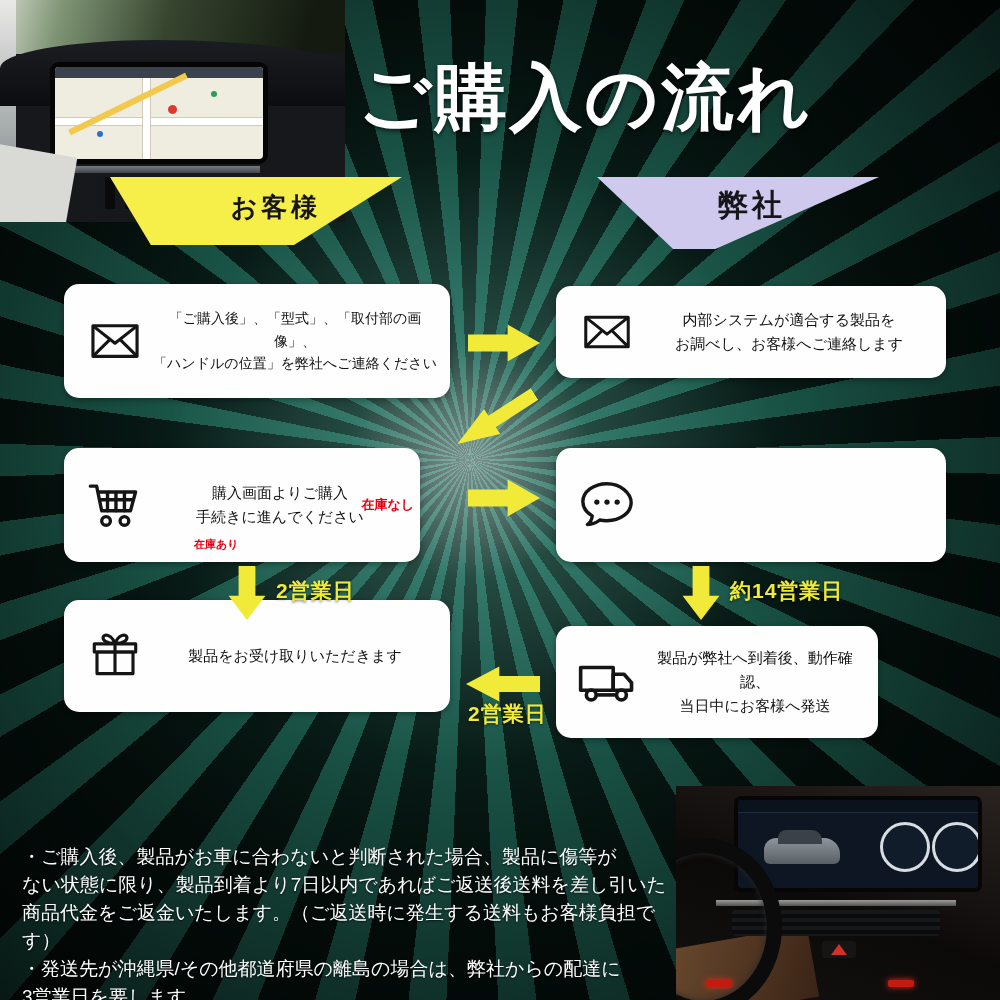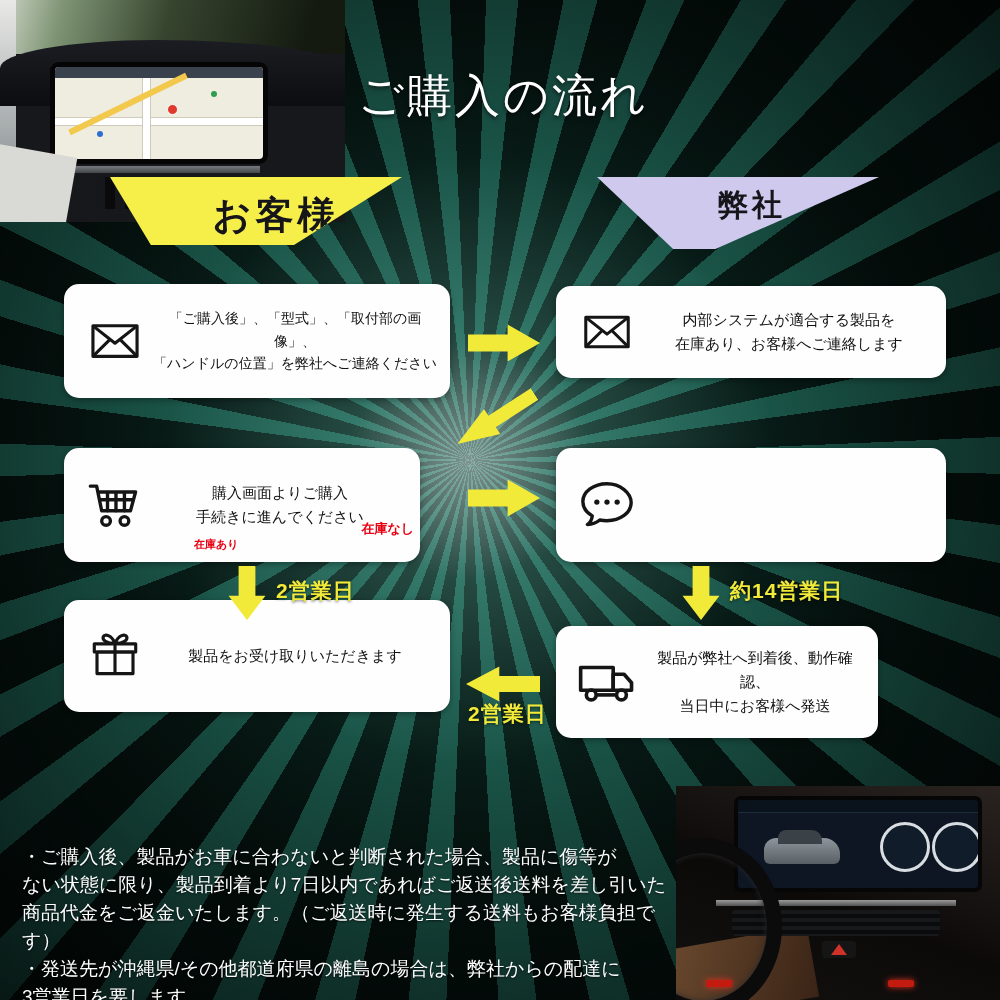--- a/index.html
+++ b/index.html
@@ -5,33 +5,33 @@
   html,body{margin:0;padding:0;background:#000;}
   .stage{
     position:relative;width:1000px;height:1000px;overflow:hidden;
     font-family:"Liberation Sans","DejaVu Sans",sans-serif;
     background-color:#04100d;
     background-image:
       radial-gradient(circle at 47% 46%, rgba(0,0,0,0) 38%, rgba(0,0,0,0.72) 95%),
       radial-gradient(circle at 47% 46%, rgba(228,255,249,0.55) 0%, rgba(110,205,185,0.30) 16%, rgba(30,95,80,0.14) 40%, rgba(0,0,0,0) 62%),
       repeating-conic-gradient(from 2deg at 47% 46%, rgba(44,140,120,0.55) 0deg 4deg, rgba(6,18,15,0.25) 4deg 9.5deg);
   }
-  .title{position:absolute;left:358px;top:66px;font-size:45px;font-weight:400;color:#ffffff;letter-spacing:3px;text-shadow:0 2px 4px rgba(0,0,0,.65);}
+  .title{position:absolute;left:358px;top:50px;font-size:72px;font-weight:700;color:#ffffff;letter-spacing:3px;text-shadow:0 2px 4px rgba(0,0,0,.65);}
   
   .banner{position:absolute;text-align:center;font-weight:800;color:#15151a;}
   .banner-left{left:110px;top:177px;width:292px;height:68px;background:#f6ef4a;clip-path:polygon(0 0,100% 0,63% 100%,14% 100%);}
-  .banner-left span{display:inline-block;margin-top:13px;font-size:38px;letter-spacing:4px;margin-left:40px;}
+  .banner-left span{display:inline-block;margin-top:13px;font-size:26px;letter-spacing:4px;margin-left:40px;}
   .banner-right{left:597px;top:177px;width:282px;height:72px;background:#cfc9ee;clip-path:polygon(0 0,100% 0,42% 100%,27% 100%);text-decoration:underline;}
   .banner-right span{display:inline-block;margin-top:8px;margin-left:28px;font-size:30px;letter-spacing:4px;}
   
   .box{position:absolute;background:#fefefe;border-radius:15px;display:flex;align-items:center;padding:8px 12px 8px 14px;box-sizing:border-box;box-shadow:0 2px 6px rgba(0,0,0,.35);}
   .box .ic{flex:0 0 74px;display:flex;align-items:center;justify-content:center;}
   .box .tx{flex:1;text-align:center;color:#101010;font-size:15px;line-height:1.62;font-weight:500;}
   .tx-sm{font-size:14px !important;}
-  .stock-out{position:absolute;right:6px;top:50%;transform:translateY(-50%);color:#e60012;font-size:13px;font-weight:700;margin-top:24px;}
+  .stock-out{position:absolute;right:6px;top:50%;transform:translateY(-50%);color:#e60012;font-size:13px;font-weight:700;}
   .stock-in{position:absolute;left:130px;bottom:10px;color:#e60012;font-size:11px;font-weight:700;}
   
   .ar{position:absolute;background:#f1ea39;}
   .ar-right{clip-path:polygon(0 30%,55% 30%,55% 6%,100% 50%,55% 94%,55% 70%,0 70%);}
   .ar-left{clip-path:polygon(100% 30%,45% 30%,45% 6%,0 50%,45% 94%,45% 70%,100% 70%);}
   .ar-down{clip-path:polygon(30% 0,70% 0,70% 55%,94% 55%,50% 100%,6% 55%,30% 55%);}
   .ylabel{position:absolute;color:#f1ea39;font-size:21px;font-weight:800;letter-spacing:1px;text-shadow:0 1px 3px rgba(0,0,0,.6);}
   
   .notes{position:absolute;left:22px;top:843px;width:652px;color:#ffffff;font-size:19px;line-height:28px;font-weight:500;text-shadow:0 1px 2px rgba(0,0,0,.7);}
   
@@ -123,21 +123,21 @@
       <svg viewBox="0 0 24 24" width="52" height="52">
           <g fill="none" stroke="#151515" stroke-width="1.4" stroke-linejoin="round">
             <rect x="2.2" y="5.2" width="19.6" height="13.6"></rect>
             <path d="M2.5 5.5 12 13l9.5-7.5"></path>
             <path d="M2.5 18.5l7.3-7.2M21.5 18.5l-7.3-7.2"></path>
           </g>
         </svg>
     </span>
     <div class="tx">
       <div>内部システムが適合する製品を</div>
-      <div>在庫あり、お客様へご連絡します</div>
+      <div>お調べし、お客様へご連絡します</div>
     </div>
   </div>
 
   <div class="box" style="left:64px;top:448px;width:356px;height:114px">
     <span class="ic">
       <svg viewBox="0 0 24 24" width="58" height="58">
           <g fill="none" stroke="#151515" stroke-width="1.4" stroke-linejoin="round" stroke-linecap="round">
             <path d="M1.8 4.2h2.6l2.1 10.2h11.9l2.1-7.8H5.1"></path>
             <path d="M6 9.8h13.2M8.9 6.9v7.5M12.4 6.9v7.5M15.9 6.9v7.5"></path>
             <circle cx="8.3" cy="18.6" r="1.8"></circle>

